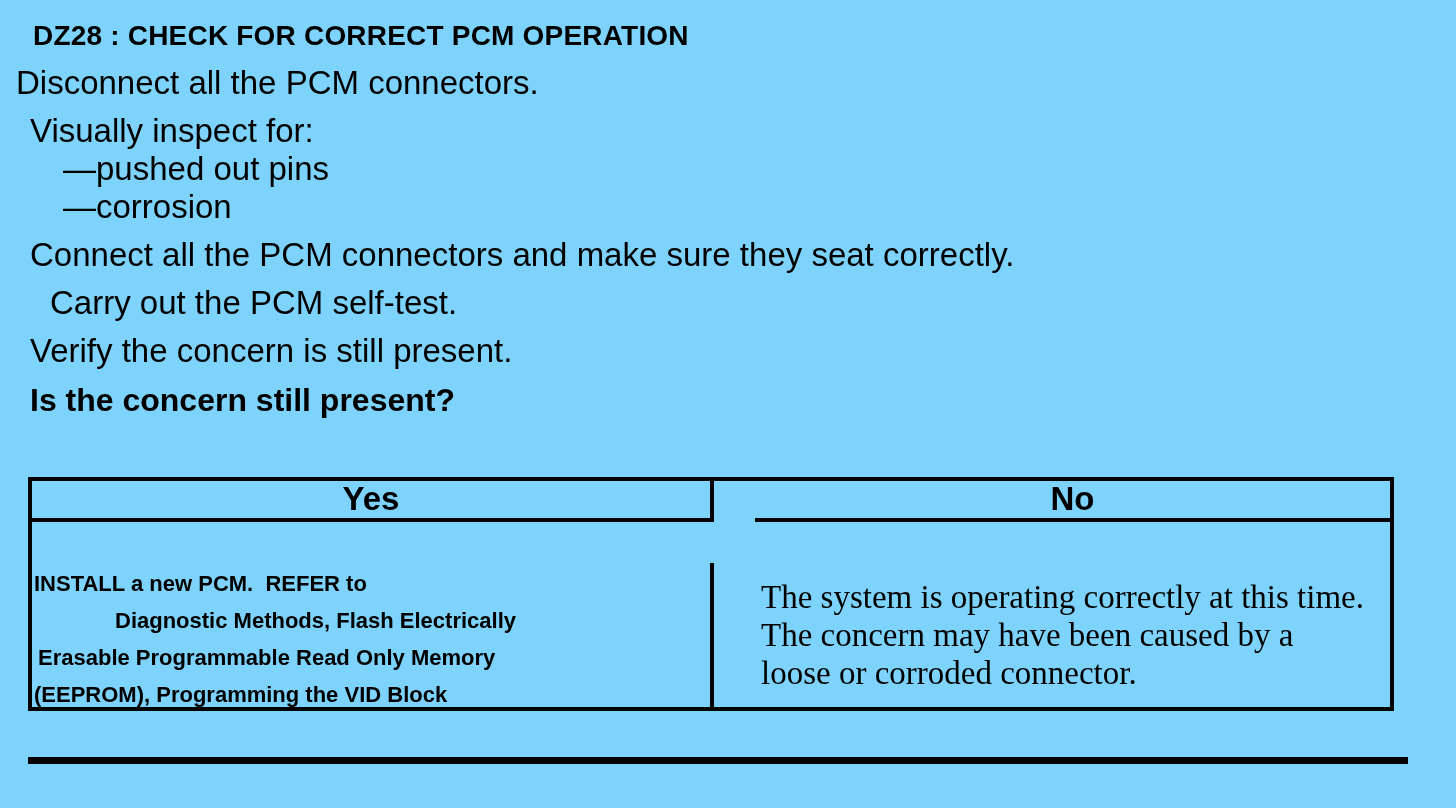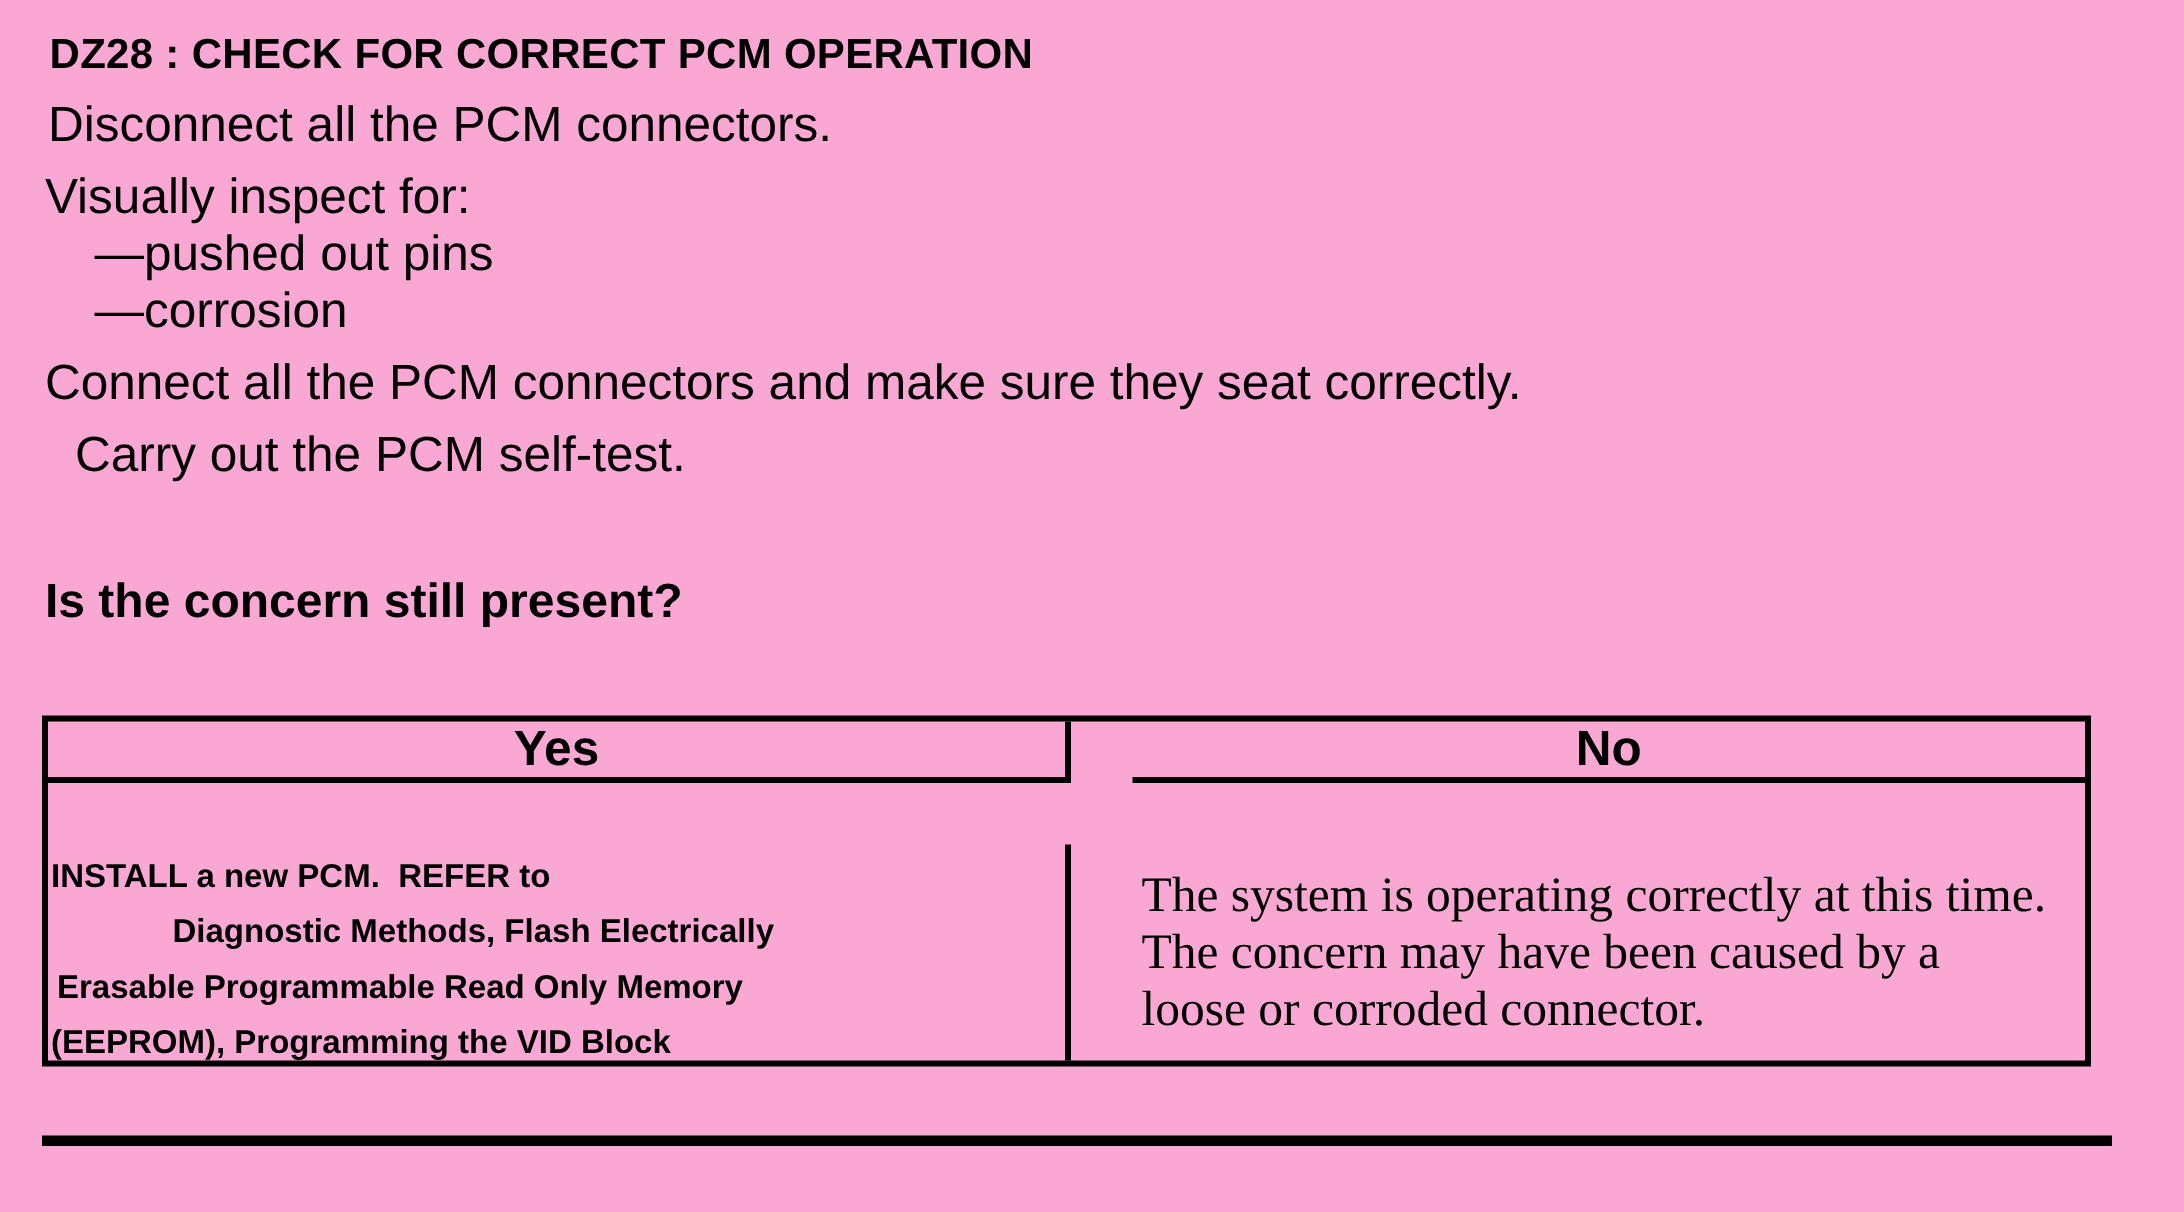--- a/index.html
+++ b/index.html
@@ -4,21 +4,21 @@
 <style>
   html, body {
     margin: 0;
     padding: 0;
     background: #ffffff;
   }
   .page {
     position: relative;
     width: 1456px;
     height: 808px;
-    background: #f9a8d4;
+    background: #7dd3fc;
     color: #000000;
     font-family: "Liberation Sans", sans-serif;
     overflow: hidden;
   }
   .line {
     position: absolute;
     white-space: pre;
     font-size: 33px;
     line-height: 38px;
     color: #000000;
@@ -98,32 +98,33 @@
     background: #000000;
   }
 </style>
 </head>
 <body>
 
 <div class="page">
 
   <div class="heading">DZ28 : CHECK FOR CORRECT PCM OPERATION</div>
 
-  <div class="line" style="left:32px; top:64px;text-align:center;">Disconnect all the PCM connectors.</div>
+  <div class="line" style="left:16px; top:64px;text-align:center;">Disconnect all the PCM connectors.</div>
 
   <div class="line" style="left:30px; top:112px;">Visually inspect for:</div>
 
   <div class="line" style="left:63px; top:188px;">—corrosion</div>
 
   <div class="line" style="left:63px; top:150px;">—pushed out pins</div>
 
   <div class="line" style="left:30px; top:236px;">Connect all the PCM connectors and make sure they seat correctly.</div>
 
   <div class="line" style="left:30px; top:284px;margin-left:20px;">Carry out the PCM self-test.</div>
 
+  <div class="line" style="left:30px; top:332px;">Verify the concern is still present.</div>
 
   <div class="line question" style="left:30px; top:381px;">Is the concern still present?</div>
 
   <div class="decision-table">
 
     <div class="cell th col-left">Yes</div>
 
     <div class="cell th">No</div>
 
     <div class="cell td-yes col-left">

